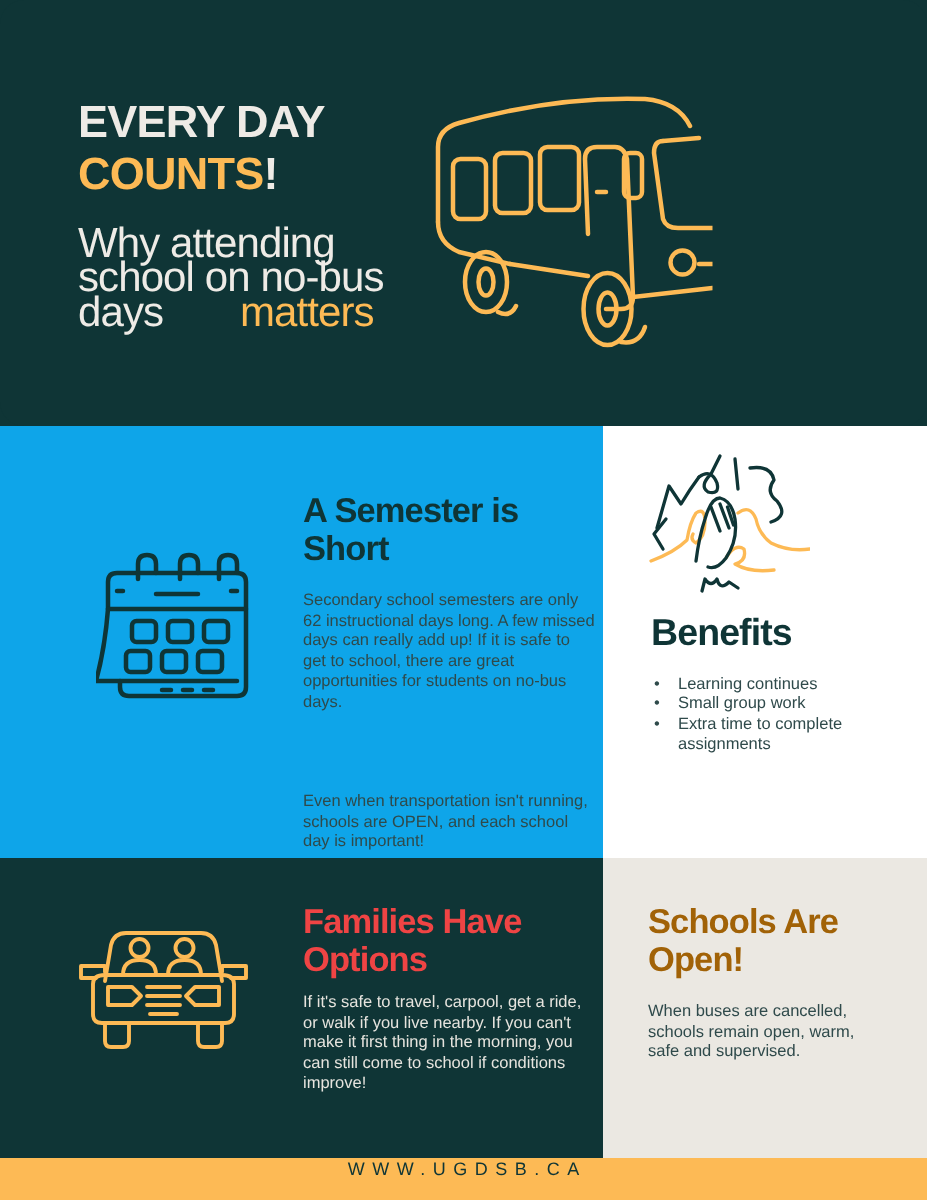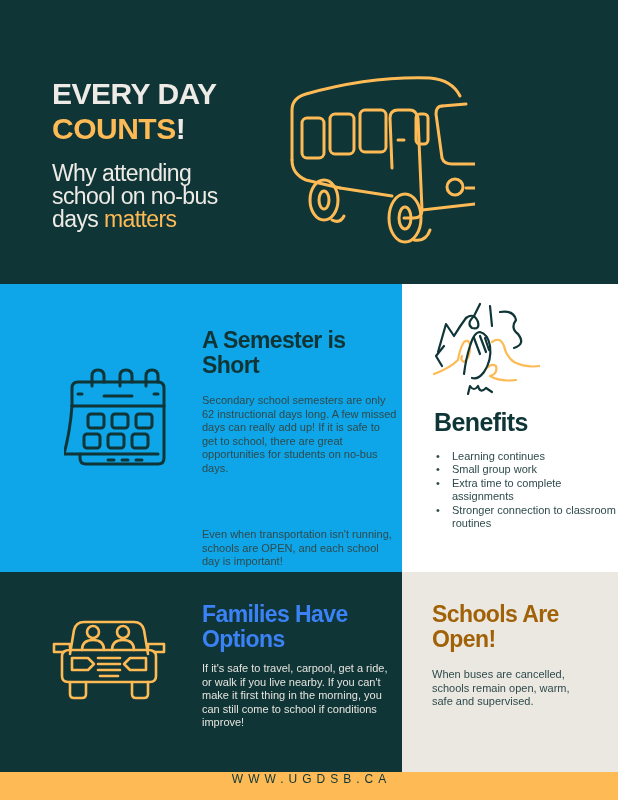--- a/index.html
+++ b/index.html
@@ -1,23 +1,23 @@
 <!DOCTYPE html>
 <html><head>
 <meta charset="utf-8">
 <style>
   * { margin: 0; padding: 0; box-sizing: border-box; }
   html, body { width: 618px; height: 800px; overflow: hidden; }
   body { font-family: "Liberation Sans", "DejaVu Sans", sans-serif; background: #0f3536; position: relative; }
 
-  .header { position: absolute; left: 0; top: 12px; width: 618px; height: 284px; background: #0f3536; border-radius: 16px; }
+  .header { position: absolute; left: 0; top: 0; width: 618px; height: 284px; background: #0f3536; border-radius: 16px; }
   .title { position: absolute; left: 52px; top: 64px; font-size: 30px; font-weight: 700; line-height: 35px; letter-spacing: -0.5px; color: #eeebe6; }
   .title .accent { color: #fdba55; }
-  .subtitle { position: absolute; left: 52px; top: 150px; font-size: 23px; line-height: 23px; color: #eeebe6; letter-spacing: -0.6px; }
-  .subtitle .accent { color: #fdba55; }
+  .subtitle { position: absolute; left: 52px; top: 150px; font-size: 28px; line-height: 23px; color: #eeebe6; letter-spacing: -0.6px; }
+  .subtitle .accent { color: #fdba55; margin-left: 44px; }
   .bus { position: absolute; left: 280px; top: 58px; width: 195px; height: 180px; }
 
   .mid-left { position: absolute; left: 0; top: 284px; width: 402px; height: 288px; background: #0ea5e9; }
   .mid-right { position: absolute; left: 402px; top: 284px; width: 216px; height: 288px; background: #ffffff; }
   .bot-left { position: absolute; left: 0; top: 572px; width: 402px; height: 200px; background: #0f3536; }
   .bot-right { position: absolute; left: 402px; top: 572px; width: 216px; height: 200px; background: #ebe8e2; }
   .footer { position: absolute; left: 0; top: 772px; width: 618px; height: 28px; background: #fdba55; display: flex; justify-content: center; }
   .footer span { font-size: 12px; letter-spacing: 5px; color: #0f3536; padding-left: 5px; }
 
   .h2 { font-size: 23px; line-height: 25px; letter-spacing: -0.6px; }
@@ -27,21 +27,21 @@
   .sem-p1 { position: absolute; left: 22px; top: 110px; width: 195px; color: #2f4a4b; }
   .sem-p2 { position: absolute; left: 22px; top: 206px; width: 195px; color: #2f4a4b; margin-top: 38px; }
   .calendar { position: absolute; left: 64px; top: 362px; width: 104px; height: 104px; }
 
   .handshake { position: absolute; left: 430px; top: 302px; width: 110px; height: 98px; }
   .ben-title { position: absolute; left: 32px; top: 126px; color: #0f3536; font-size: 25px; }
   .ben-list { position: absolute; left: 34px; top: 166px; width: 180px; list-style: none; color: #2f4a4b; }
   .ben-list li { position: relative; padding-left: 16px; font-size: 11px; line-height: 13.4px; }
   .ben-list li::before { content: "•"; position: absolute; left: 0; top: 0; }
 
-  .fam-title { position: absolute; left: 202px; top: 30px; color: #3b82f6; }
+  .fam-title { position: absolute; left: 202px; top: 30px; color: #ef4444; }
   .fam-p { position: absolute; left: 202px; top: 90px; width: 195px; color: #e6e4de; }
   .car { position: absolute; left: 50px; top: 620px; width: 116px; height: 80px; }
 
   .open-title { position: absolute; left: 30px; top: 30px; color: #a16207; }
   .open-p { position: absolute; left: 30px; top: 96px; width: 160px; color: #2f4a4b; }
 </style>
 </head>
 <body>
 
 <section class="header">
@@ -113,21 +113,20 @@
     <path d="M58 98 L64 98"></path>
     <path d="M72 98 L78 98"></path>
 </svg>
 
 <section class="mid-right">
   <h2 class="h2 ben-title">Benefits</h2>
   <ul class="ben-list">
     <li>Learning continues</li>
     <li>Small group work</li>
     <li>Extra time to complete assignments</li>
-    <li>Stronger connection to classroom routines</li>
   </ul>
 </section>
 <svg class="handshake" viewBox="0 0 110 98" fill="none" stroke-width="2.2" stroke-linecap="round" stroke-linejoin="round">
   <g stroke="#fdba55">
     <path d="M4 72 Q20 66 28 58 Q30 46 34 40 Q40 36 40 46 Q40 56 34 60 Q30 58 32 54"></path>
     <path d="M62 40 Q70 34 74 44 Q76 54 84 60 Q96 66 110 64"></path>
     <path d="M54 70 Q60 60 66 64 Q68 72 60 74 Q70 80 86 78"></path>
   </g>
   <g stroke="#0f3536">
     <path d="M8 50 L16 22 L24 34 Q30 24 36 16"></path>

